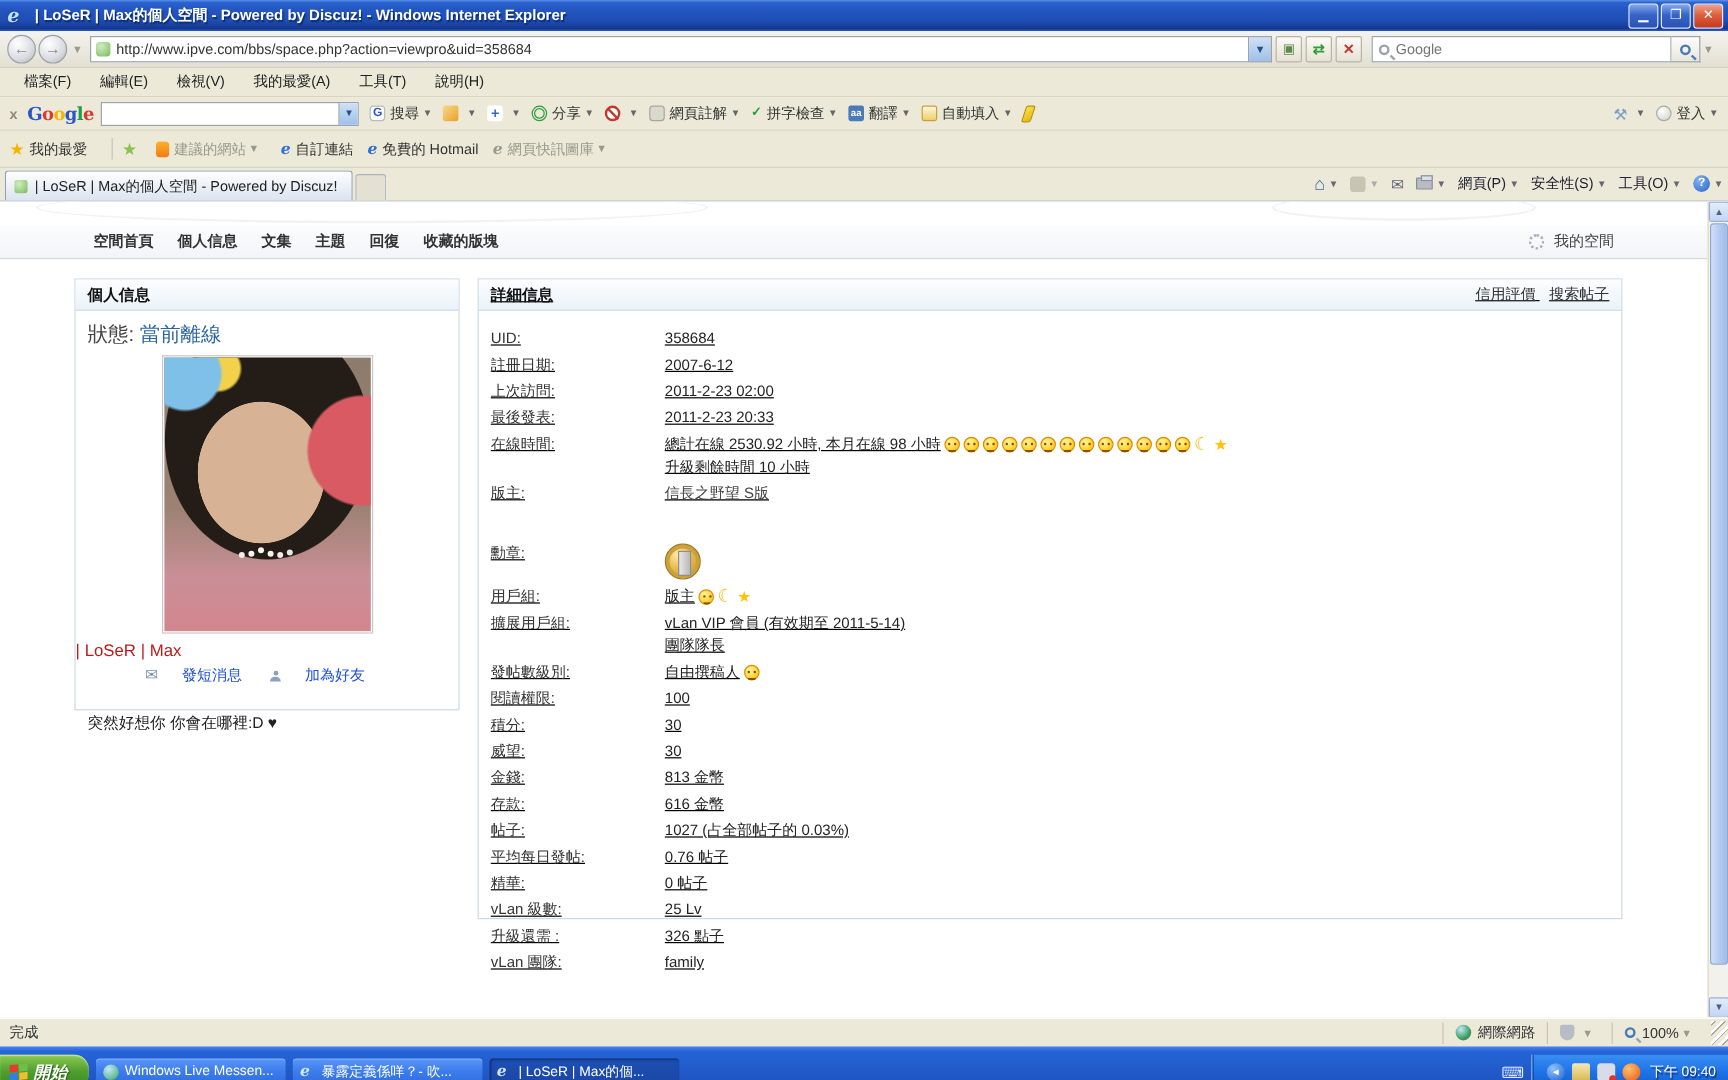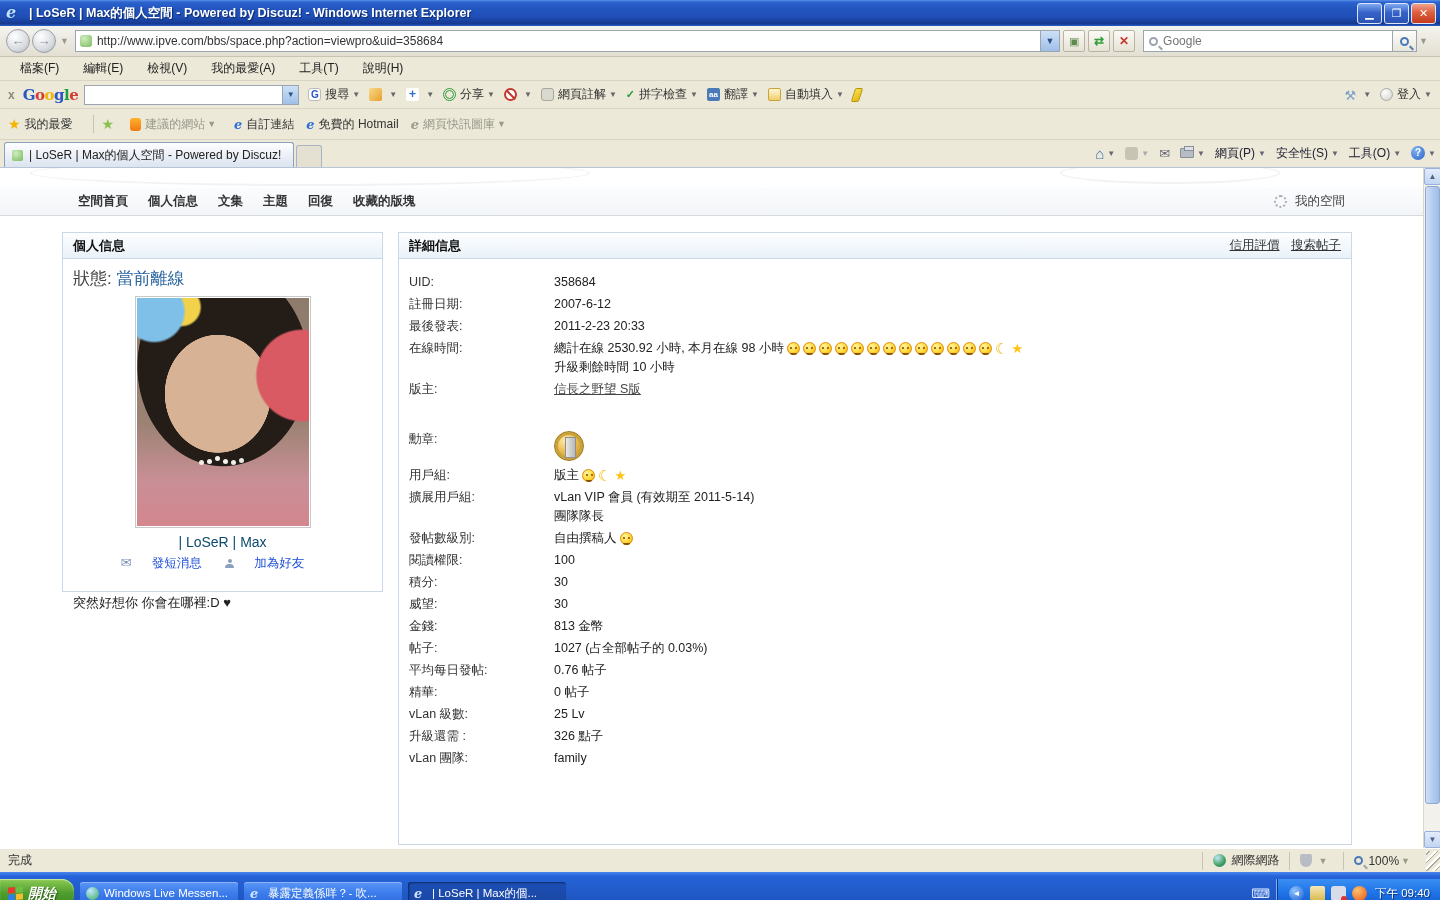--- a/index.html
+++ b/index.html
@@ -115,30 +115,30 @@
   .photo-inner { width:100%; height:100%; position:relative; overflow:hidden;
     background:
       radial-gradient(circle at 10% 6%, #7ec0e8 0 11%, transparent 12%),
       radial-gradient(circle at 26% 4%, #f2d24a 0 7%, transparent 8%),
       radial-gradient(circle at 96% 34%, #d95a63 0 20%, transparent 21%),
       radial-gradient(ellipse 31% 26% at 47% 42%, #d7b294 0 99%, transparent 100%),
       radial-gradient(ellipse 50% 44% at 50% 30%, #241c16 0 99%, transparent 100%),
       linear-gradient(180deg,#8d7b6c 0%, #9c8273 55%, #c98f96 80%, #d3868e 100%); }
   .necklace { position:absolute; left:78px; top:158px; width:5px; height:5px; border-radius:50%; background:#f5f3ee;
     box-shadow:8px 3px 0 #f5f3ee, 16px 4px 0 #efede8, -8px 3px 0 #f5f3ee, -16px 4px 0 #efede8, 24px 2px 0 #e8e6e0; }
-  .uname { text-align:center; font-size:14px; color:#0c4a6e; margin-top:6px; }
+  .uname { text-align:left; font-size:14px; color:#b91c1c; margin-top:6px; }
   .ulinks { text-align:center; font-size:12.5px; margin-top:5px; }
   .ulinks .lnk { color:#1d4ed8; margin:0 20px; }
   .mailicon { font-size:13px; color:#7a92b8; }
   .person { display:inline-block; width:9px; height:9px; position:relative; vertical-align:middle; }
   .person::before { content:""; position:absolute; left:2.5px; top:0; width:4px; height:4px; border-radius:50%; background:#8aa0c0; }
   .person::after { content:""; position:absolute; left:0; top:4.5px; width:9px; height:4.5px; border-radius:5px 5px 0 0; background:#8aa0c0; }
   .sig { font-size:13px; color:#222; padding:22px 10px 0; }
 
-  .rightpanel { left:398px; top:64px; width:954px; height:613px; }
+  .rightpanel { left:398px; top:64px; width:954px; height:534px;text-decoration:underline; }
   .drows { padding:12px 10px 0; }
   .drow { display:flex; font-size:12.5px; padding:3px 0; line-height:16px; }
   .drow.gap { margin-top:28px; }
   .dlab { width:145px; color:#333; flex:0 0 auto; }
   .dval { color:#222; }
   .dlink { text-decoration:underline; color:#444; }
   .dline2 { margin-top:3px; }
   .emo { display:inline-block; vertical-align:middle; margin-left:3px; }
   .emo.smiley { width:13px; height:13px; border-radius:50%; background:radial-gradient(circle at 35% 30%,#fff3a0,#ffd93b 55%,#f7a800); border:1px solid #e08a00; position:relative; }
   .emo.smiley::before { content:""; position:absolute; left:2.5px; top:3.5px; width:2px; height:2.5px; background:#8a5200; border-radius:50%; box-shadow:5px 0 0 #8a5200; }
@@ -417,20 +417,24 @@
       <div class="drows">
           <div class="drow">
             <div class="dlab">UID:</div>
             <div class="dval"><span class="dtext">358684</span></div>
           </div>
           <div class="drow">
             <div class="dlab">註冊日期:</div>
             <div class="dval"><span class="dtext">2007-6-12</span></div>
           </div>
           <div class="drow">
+            <div class="dlab">上次訪問:</div>
+            <div class="dval"><span class="dtext">2011-2-23 02:00</span></div>
+          </div>
+          <div class="drow">
             <div class="dlab">最後發表:</div>
             <div class="dval"><span class="dtext">2011-2-23 20:33</span></div>
           </div>
           <div class="drow">
             <div class="dlab">在線時間:</div>
             <div class="dval"><span class="dtext">總計在線 2530.92 小時, 本月在線 98 小時</span><span class="emo smiley"></span><span class="emo smiley"></span><span class="emo smiley"></span><span class="emo smiley"></span><span class="emo smiley"></span><span class="emo smiley"></span><span class="emo smiley"></span><span class="emo smiley"></span><span class="emo smiley"></span><span class="emo smiley"></span><span class="emo smiley"></span><span class="emo smiley"></span><span class="emo smiley"></span><span class="emo moon">☾</span><span class="emo star">★</span><div class="dline2">升級剩餘時間 10 小時</div></div>
           </div>
           <div class="drow">
             <div class="dlab">版主:</div>
             <div class="dval"><span class="dlink">信長之野望 S版</span></div>
@@ -459,20 +463,24 @@
             <div class="dlab">積分:</div>
             <div class="dval"><span class="dtext">30</span></div>
           </div>
           <div class="drow">
             <div class="dlab">威望:</div>
             <div class="dval"><span class="dtext">30</span></div>
           </div>
           <div class="drow">
             <div class="dlab">金錢:</div>
             <div class="dval"><span class="dtext">813 金幣</span></div>
+          </div>
+          <div class="drow">
+            <div class="dlab">存款:</div>
+            <div class="dval"><span class="dtext">616 金幣</span></div>
           </div>
           <div class="drow">
             <div class="dlab">帖子:</div>
             <div class="dval"><span class="dtext">1027 (占全部帖子的 0.03%)</span></div>
           </div>
           <div class="drow">
             <div class="dlab">平均每日發帖:</div>
             <div class="dval"><span class="dtext">0.76 帖子</span></div>
           </div>
           <div class="drow">

